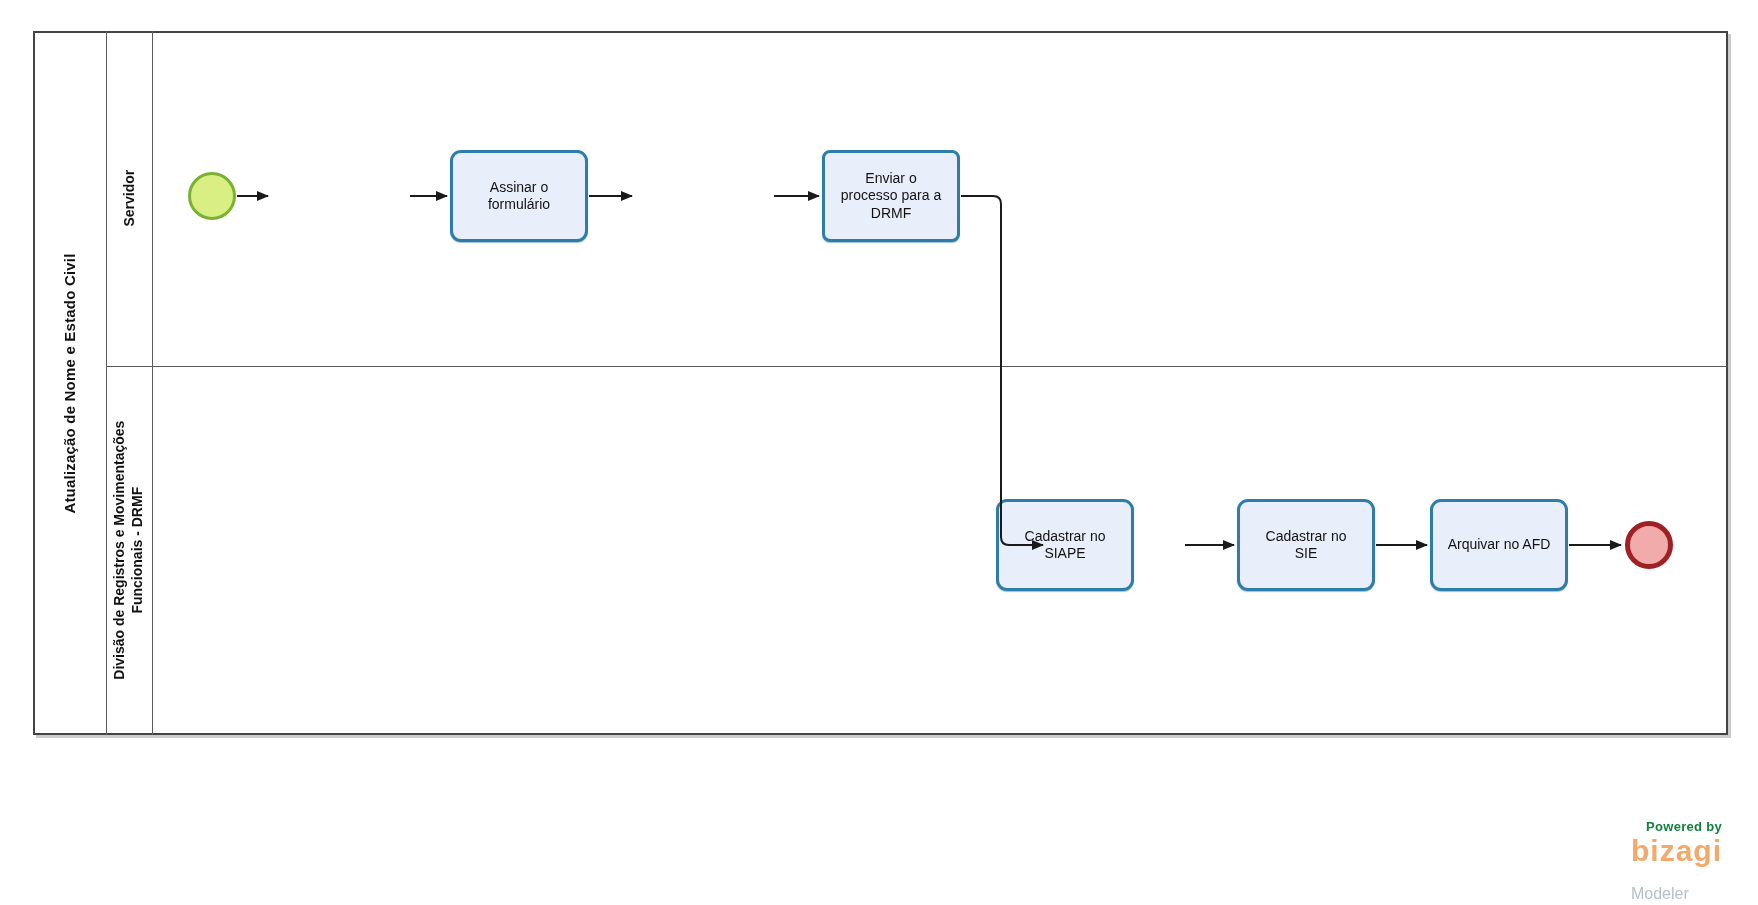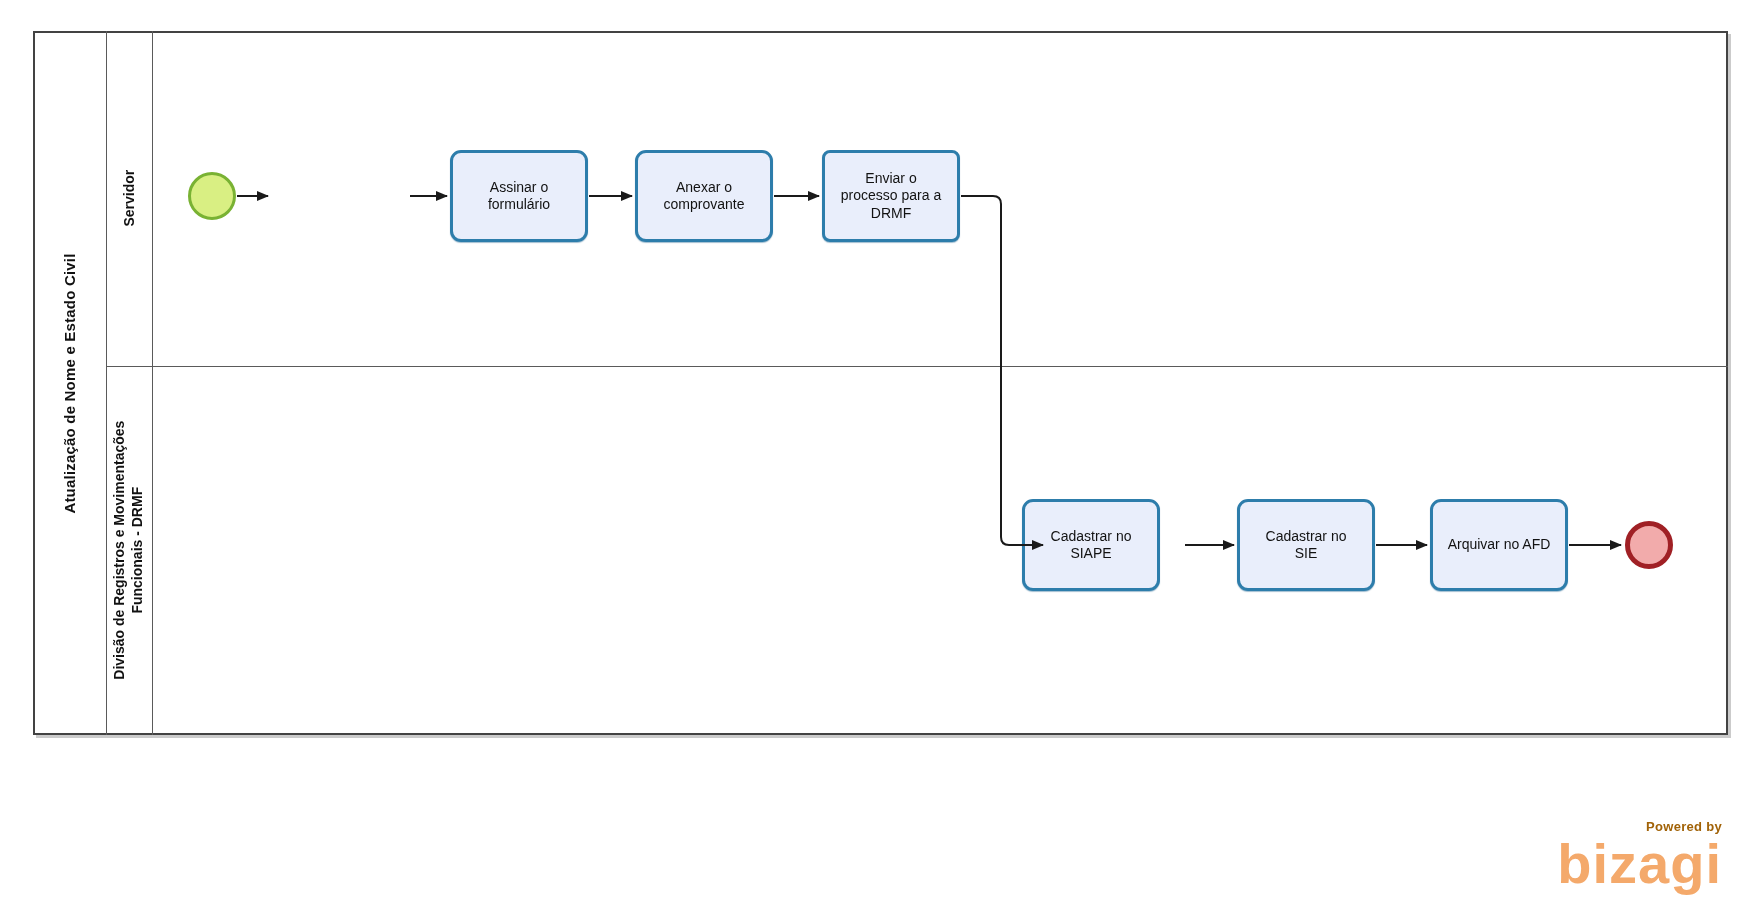--- a/index.html
+++ b/index.html
@@ -84,21 +84,21 @@
     max-width: 106px;
     text-align: center;
     font-size: 14px;
     line-height: 1.22;
     color: #121212;
   }
   .task.t1 { left: 271px; top: 150px; }
   .task.t2 { left: 450px; top: 150px; justify-content: center; }
   .task.t3 { left: 635px; top: 150px; }
   .task.t4 { left: 822px; top: 150px; border-radius: 8px; }
-  .task.t5 { left: 1022px; top: 499px; }
+  .task.t5 { left: 996px; top: 499px; }
   .task.t6 { left: 1237px; top: 499px; }
   .task.t7 { left: 1430px; top: 499px; }
 
   .event {
     position: absolute;
     box-sizing: border-box;
     border-radius: 50%;
   }
   .event.start {
     left: 188px; top: 172px;
@@ -128,26 +128,26 @@
 
   
   .bizagi {
     position: absolute;
     right: 36px; top: 820px;
     text-align: right;
     line-height: 1;
   }
   .bizagi .powered {
     font-size: 13px; font-weight: bold;
-    color: #a16207;
+    color: #15803d;
     letter-spacing: 0.3px;
     margin-bottom: 3px;
   }
   .bizagi .brand {
-    font-size: 56px; font-weight: bold;
+    font-size: 30px; font-weight: bold;
     color: #f4a96b;
     letter-spacing: 1px;
   }
   .bizagi .product {
     font-size: 16px;
     color: #b7bfc6;
     text-align: left;
     margin-top: 20px;
   }
 </style>
@@ -174,23 +174,20 @@
       <div>Divisão de Registros e Movimentações</div>
       <div>Funcionais - DRMF</div>
     </div>
   </div>
 
   <div class="event start"></div>
   <div class="event end"></div>
 
   <div class="task t2">
     <div class="tlabel">Assinar o formulário</div>
-  </div>
-  <div class="task t3">
-    <div class="tlabel">Anexar o comprovante</div>
   </div>
   <div class="task t4">
     <div class="tlabel">Enviar o processo para a DRMF</div>
   </div>
   <div class="task t5">
     <div class="tlabel">Cadastrar no SIAPE</div>
   </div>
   <div class="task t6">
     <div class="tlabel">Cadastrar no SIE</div>
   </div>

